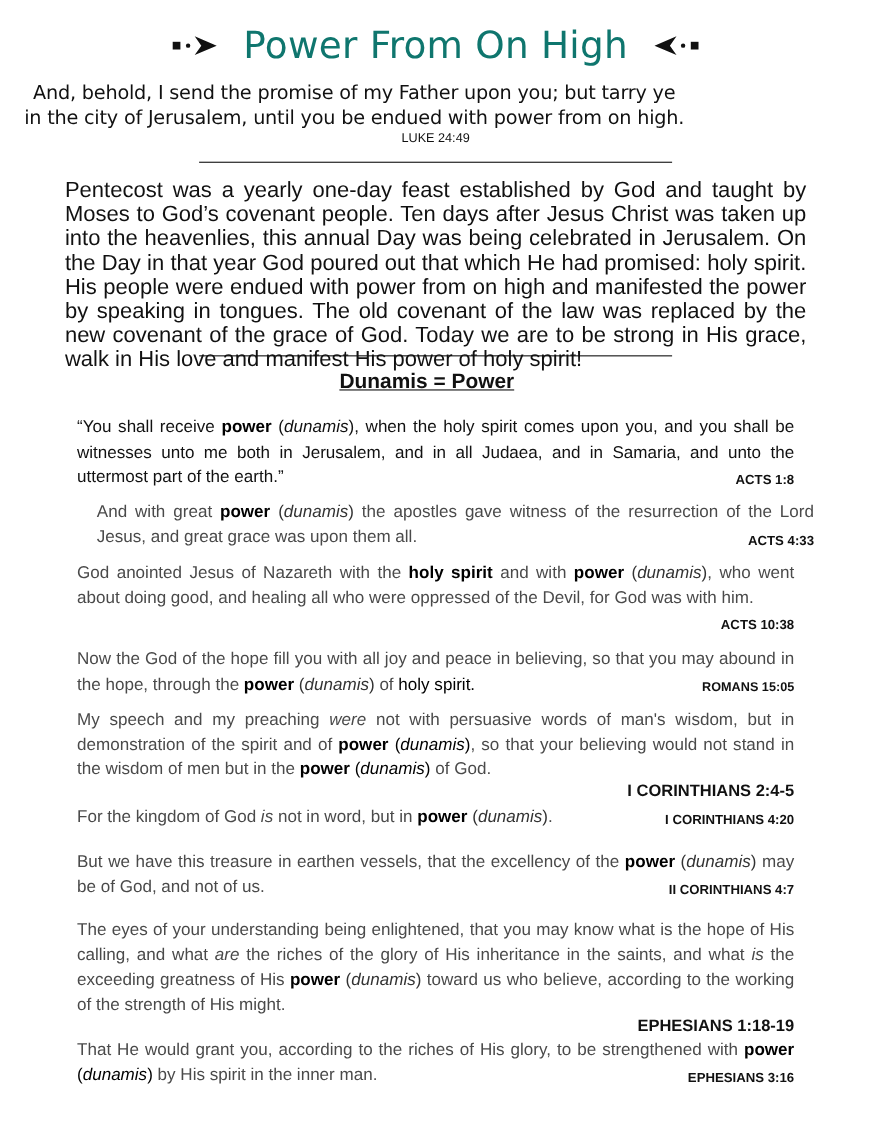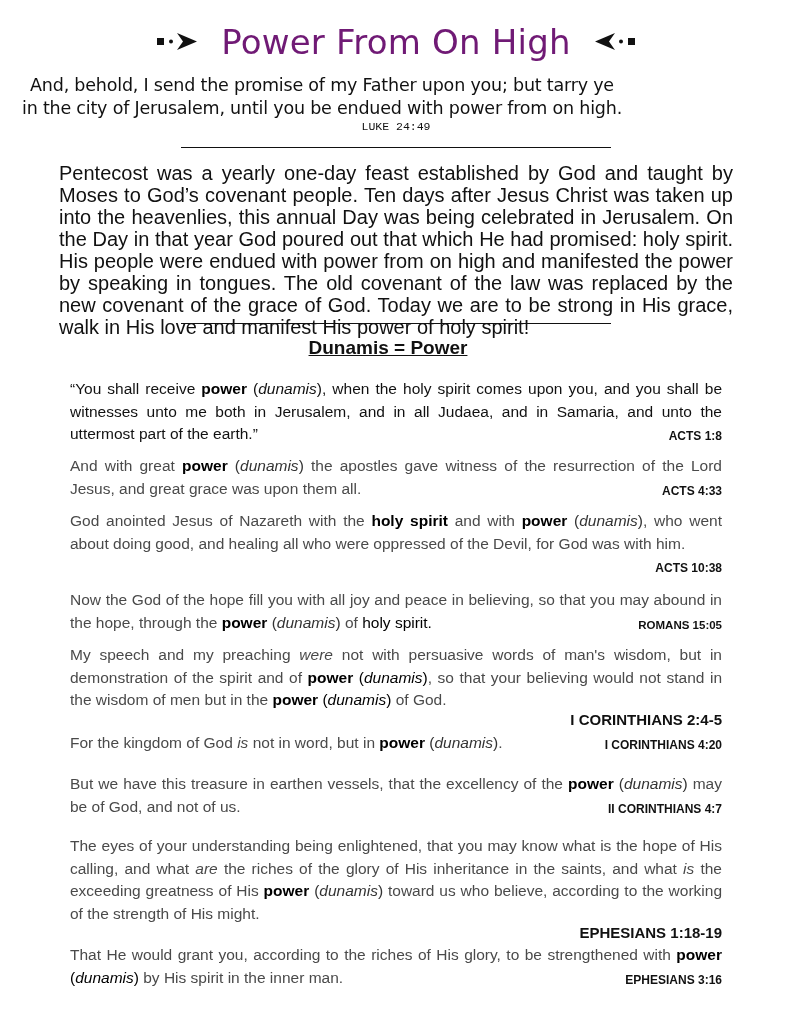--- a/index.html
+++ b/index.html
@@ -7,34 +7,34 @@
   body { position: relative; font-family: "Liberation Sans", sans-serif; color: #000; }
 
   .title-row {
     position: absolute; top: 20px; left: 0; width: 792px;
     display: flex; justify-content: center; align-items: center;
     height: 44px;
   }
   .title {
     font-family: "DejaVu Sans", sans-serif;
     font-size: 34px; font-weight: 500; letter-spacing: 0.2px;
-    margin: 0 22px; color: #701a75;
+    margin: 0 22px; color: #0f766e;
   }
   .orn { display: inline-flex; align-items: center; }
   .orn svg { display: block; }
 
   .lead {
     position: absolute; top: 74px; left: 0; width: 644px;
     text-align: center;
     font-family: "DejaVu Sans", sans-serif; font-size: 17.5px; line-height: 23px;
     color: #111; letter-spacing: -0.2px;
   }
   .lead-ref {
     position: absolute; top: 120px; left: 0; width: 792px; text-align: center;
-    font-family: Liberation Mono, monospace; font-size: 11.5px; color: #111;
+    font-family: Liberation Sans, sans-serif; font-size: 11.5px; color: #111;
   }
   .divider {
     position: absolute; left: 181px; width: 430px; height: 0;
     border-top: 1.5px solid #111;
   }
   .d1 { top: 147px; }
   .d2 { top: 323px; }
 
   .intro {
     position: absolute; top: 162px; left: 59px; width: 674px;
@@ -95,21 +95,21 @@
 
 <div class="divider d2"></div>
 
 <div class="section-heading">Dunamis = Power</div>
 
 <p class="verse dark" style="top:378px;">
   <span>“You shall receive </span><b>power</b> <span>(</span><i>dunamis</i><span>)</span><span>, when the holy spirit comes upon you, and you shall be witnesses unto me both in Jerusalem, and in all Judaea, and in Samaria, and unto the uttermost part of the earth.”</span>
   <span class="ref">ACTS 1:8</span>
 </p>
 
-<p class="verse" style="top:455px;">
+<p class="verse" style="top:455px;margin-left:18px;">
   <span>And with great </span><b>power</b> <span class="pd"><span>(</span><i>dunamis</i><span>)</span></span><span> the apostles gave witness of the resurrection of the Lord Jesus, and great grace was upon them all.</span>
   <span class="ref">ACTS 4:33</span>
 </p>
 
 <p class="verse" style="top:510px;">
   <span>God anointed Jesus of Nazareth with the </span><b style="font-weight:600">holy spirit</b><span> and with </span><b>power</b> <span class="pd"><span>(</span><i>dunamis</i><span>)</span></span><span>, who went about doing good, and healing all who were oppressed of the Devil, for God was with him.</span>
   <span class="ref">ACTS 10:38</span>
 </p>
 
 <p class="verse" style="top:589px;">

